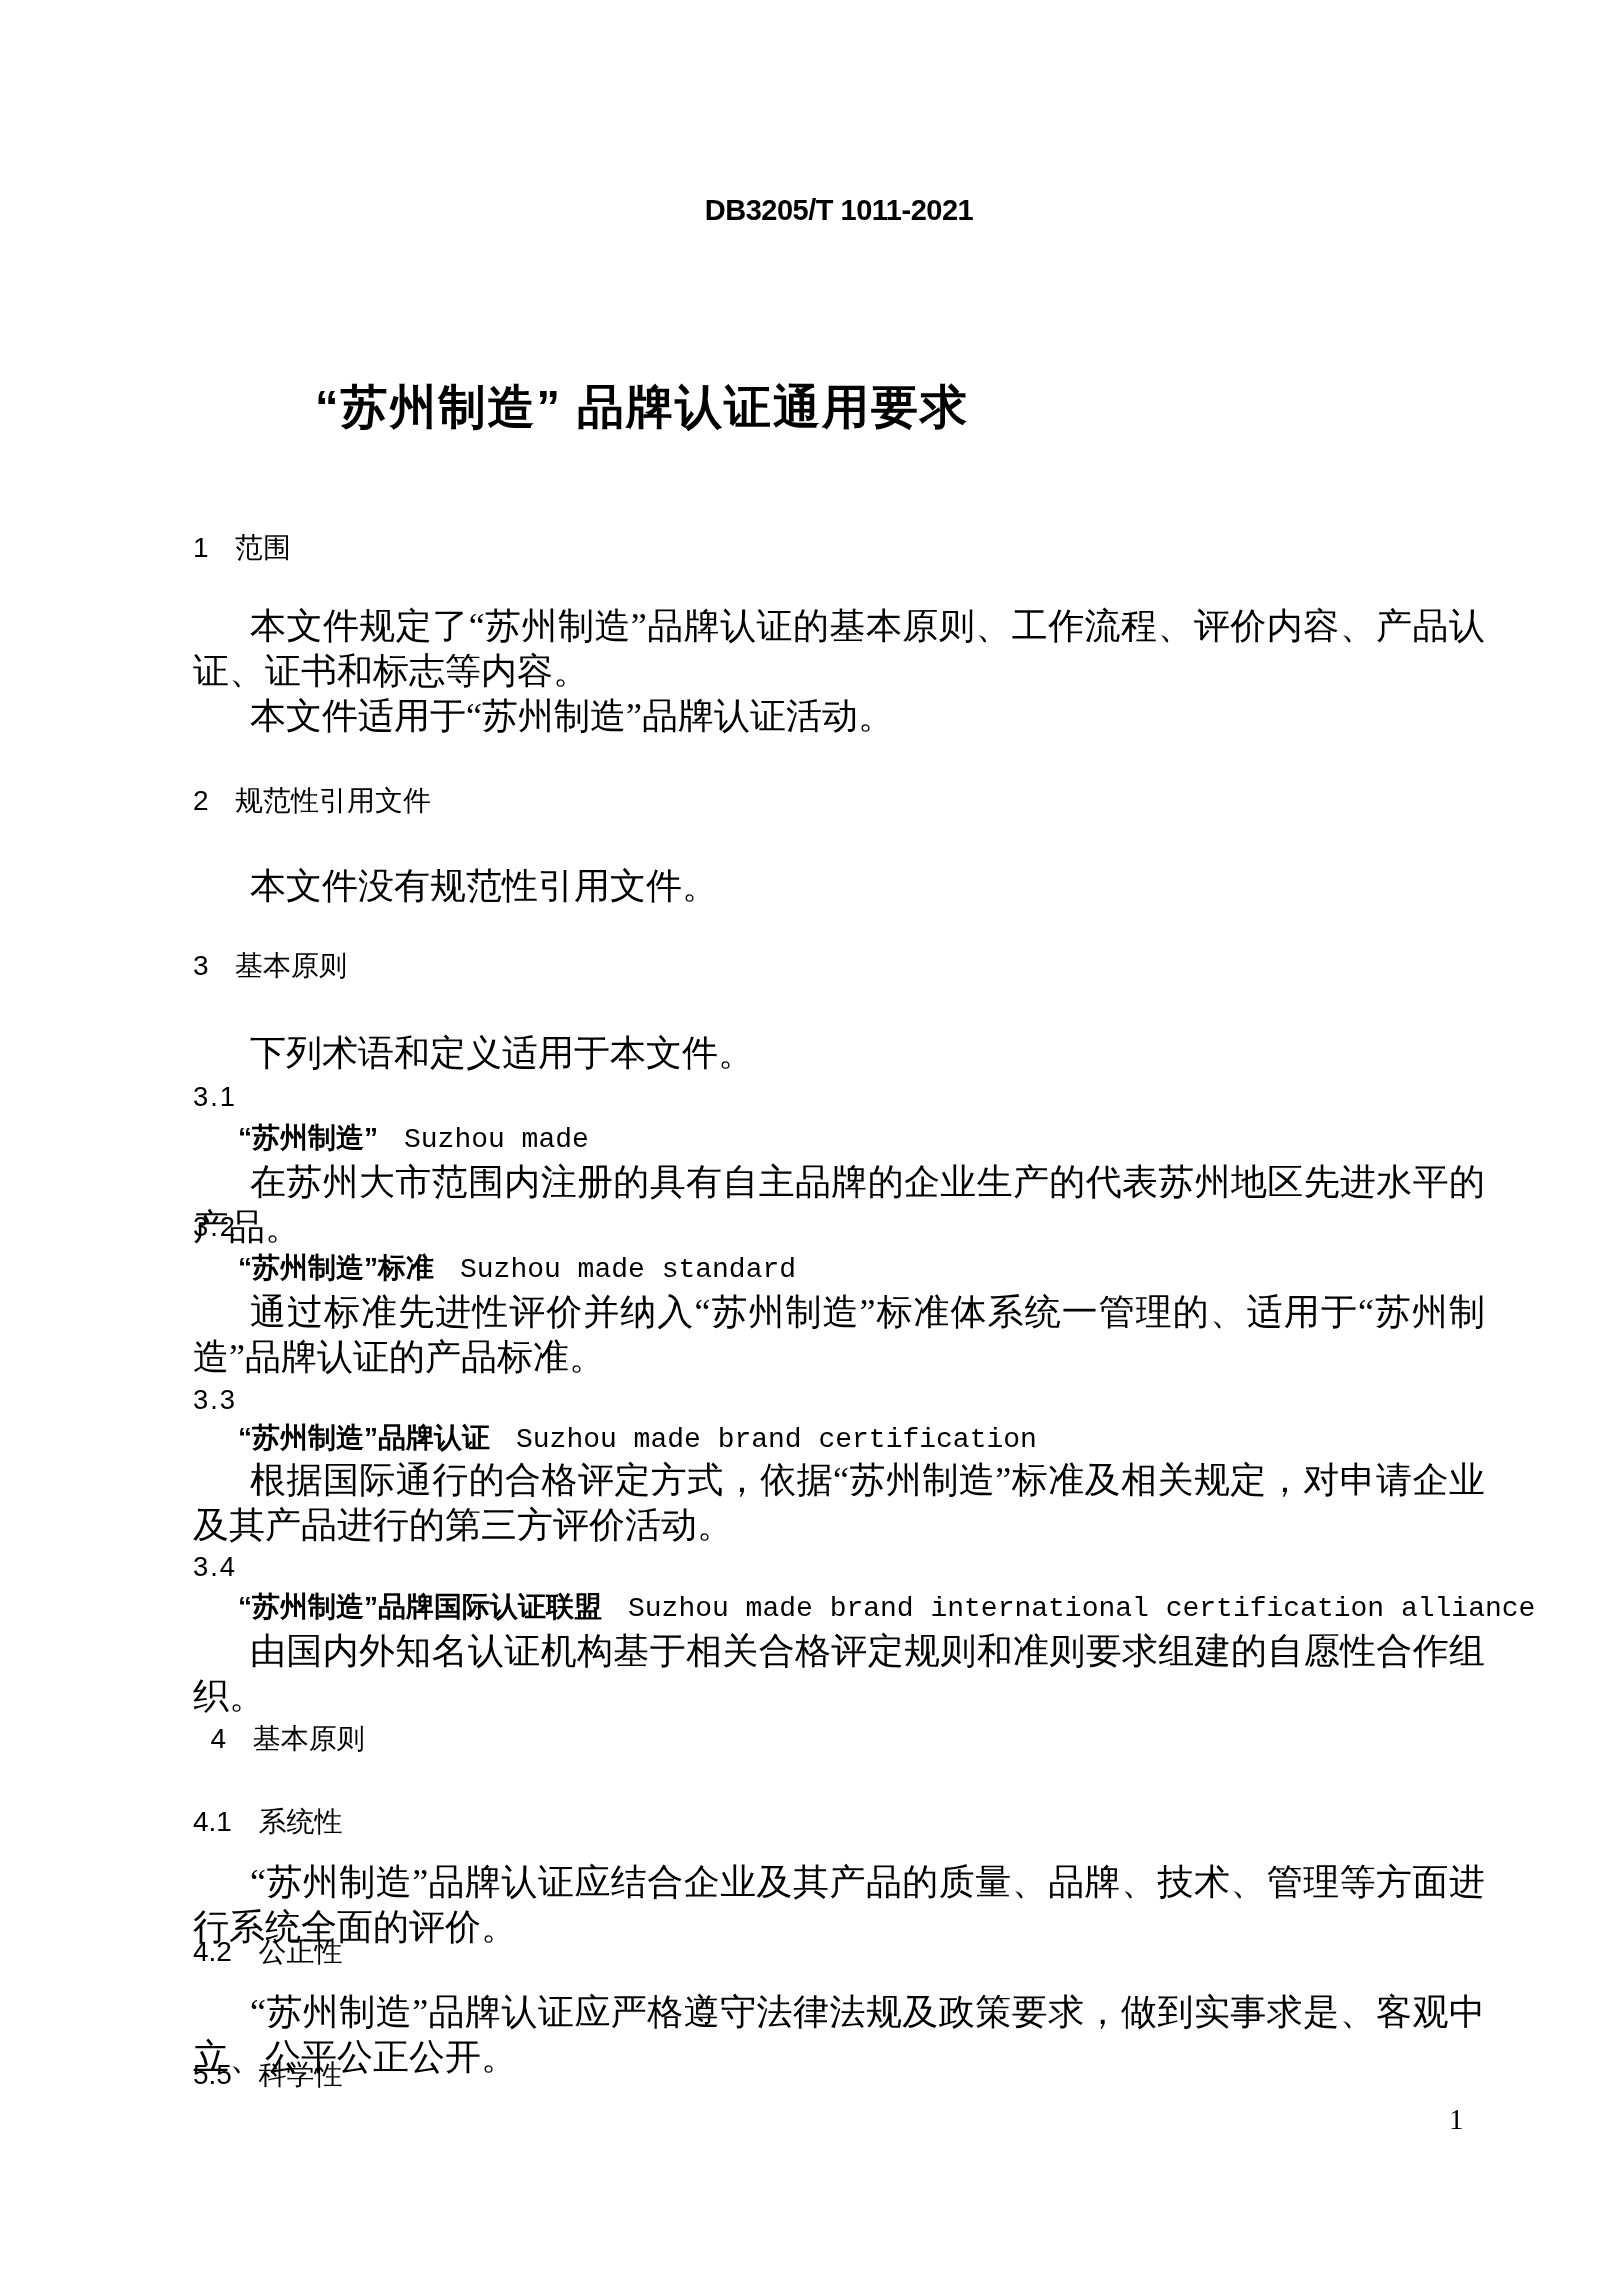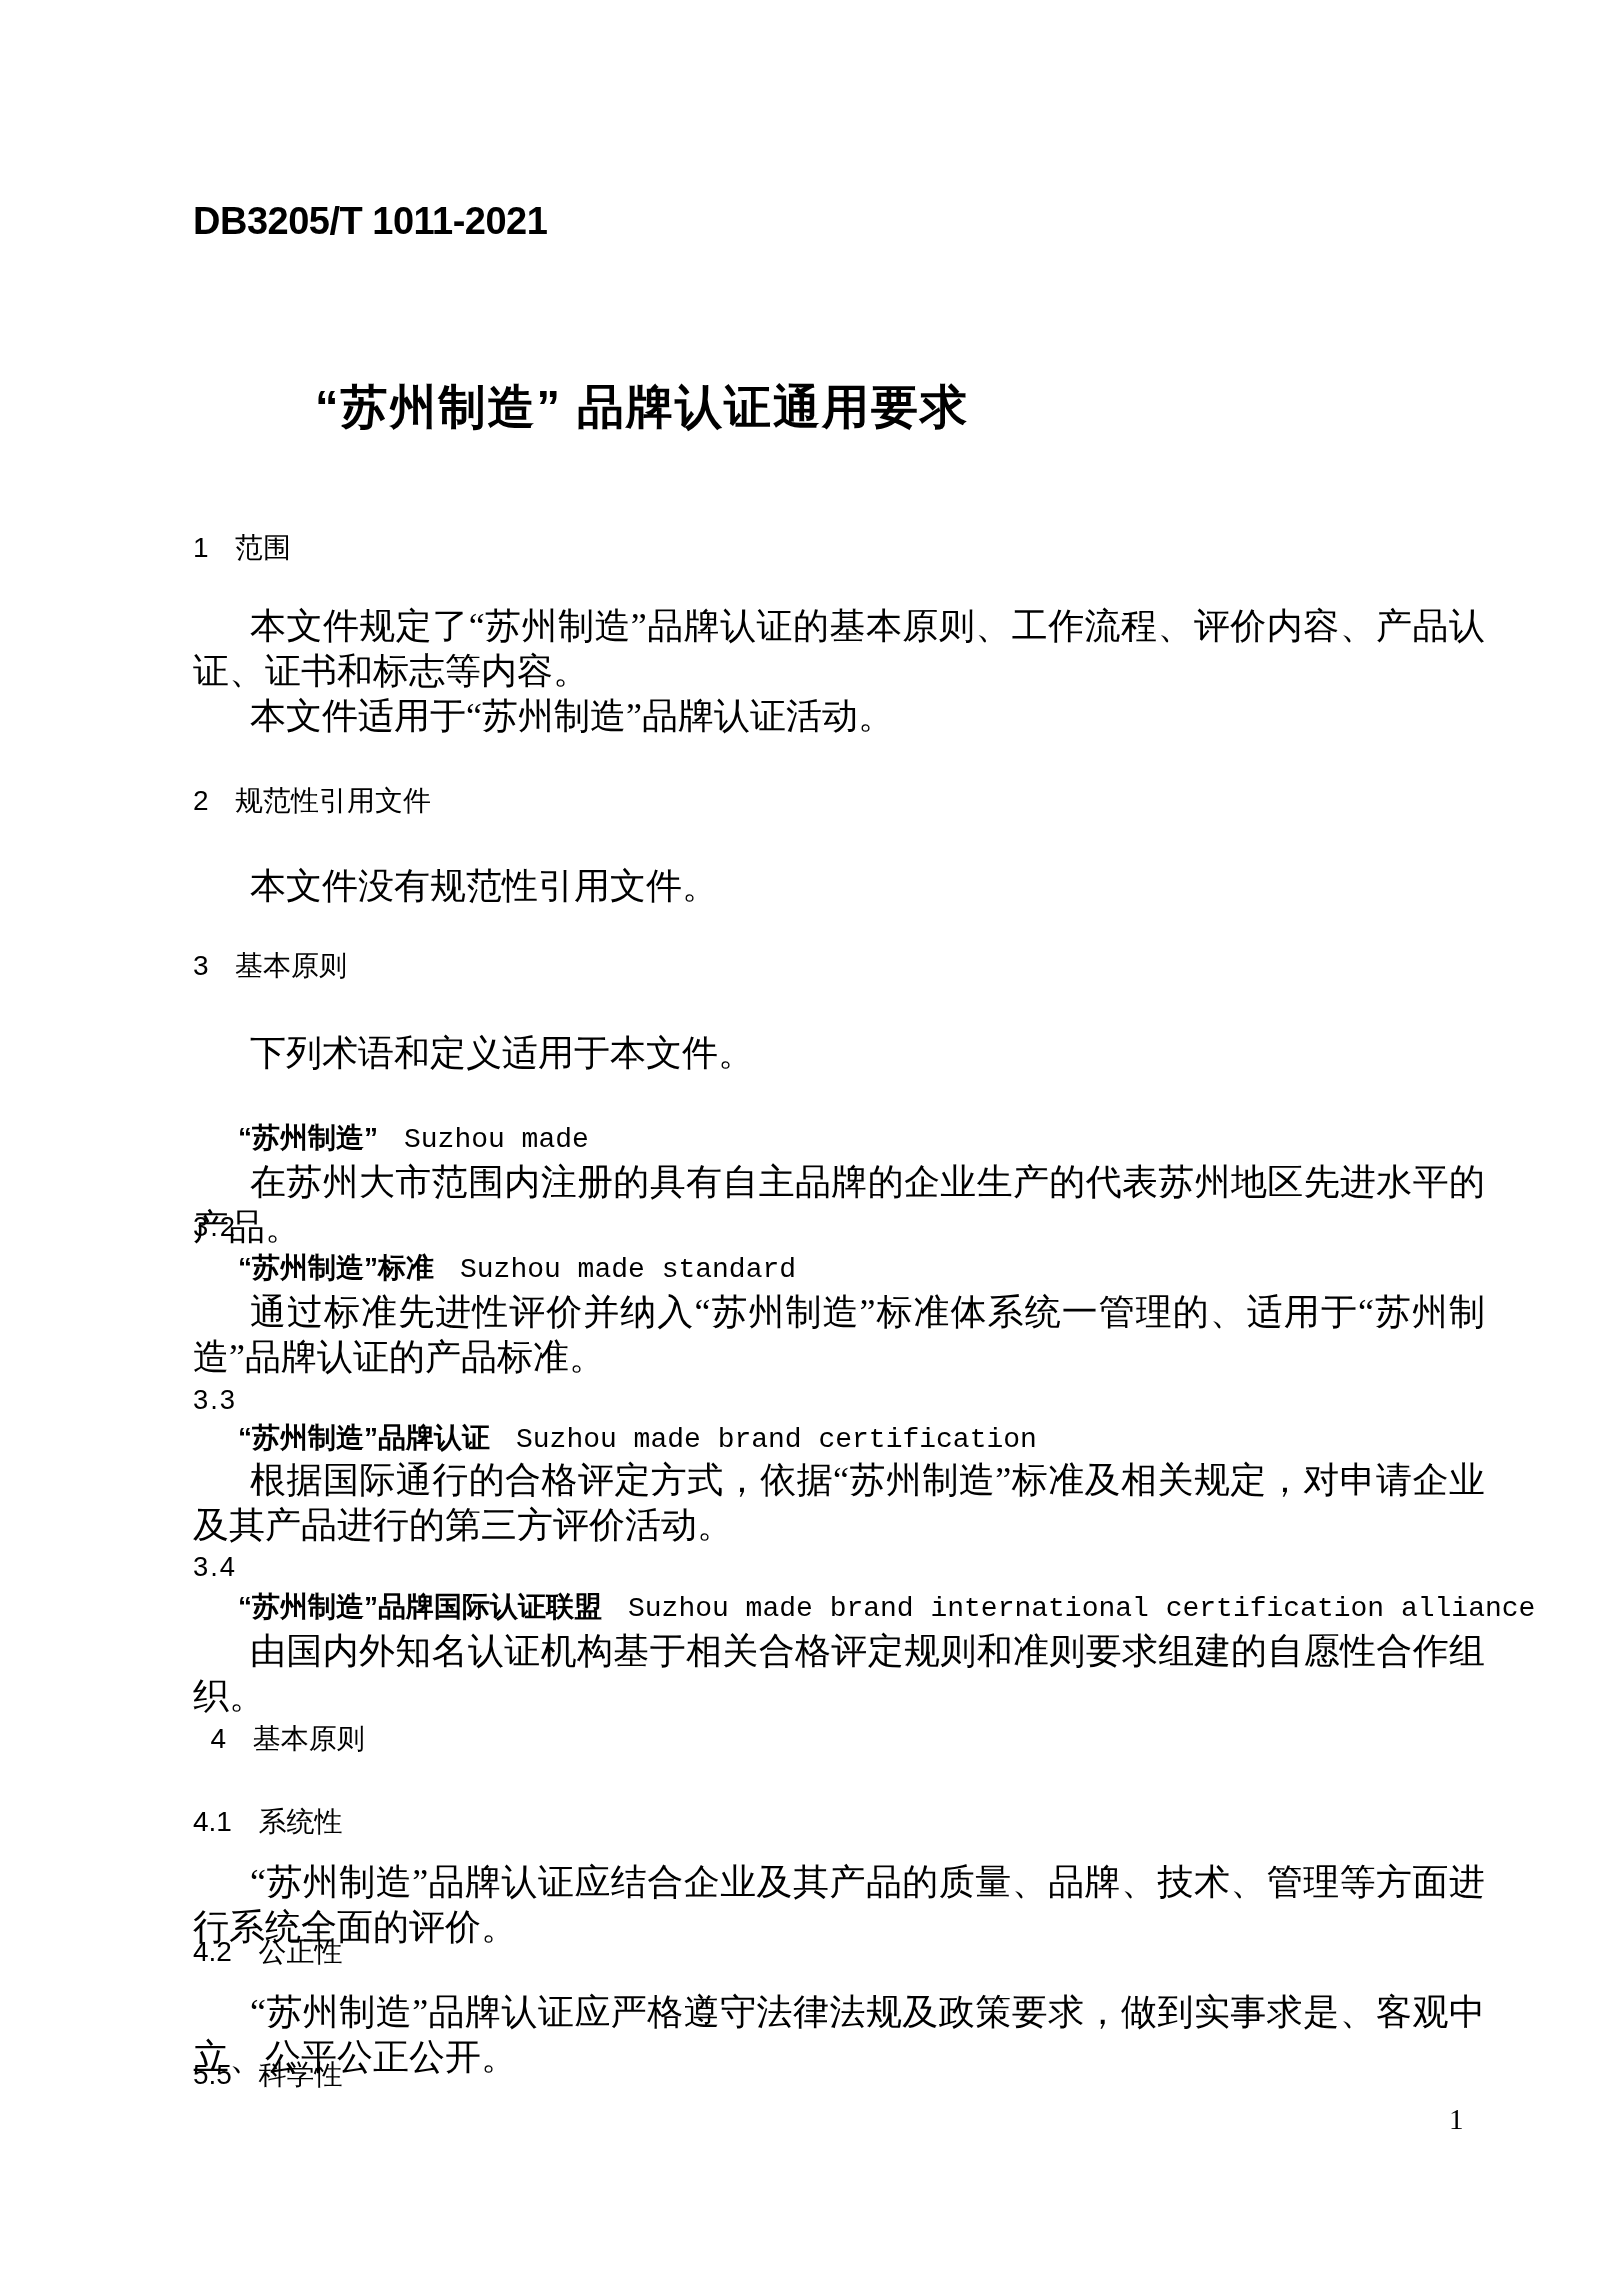--- a/index.html
+++ b/index.html
@@ -8,25 +8,25 @@
     width:1621px;height:2293px;
     margin:0 auto;
     background:#ffffff;
     color:#000;
     font-family:"Liberation Serif", serif;
     overflow:hidden;
   }
   .abs{position:absolute;left:193px;width:1292px;}
   
   .doc-code{
-    top:200px;
-    text-align:left;
+    top:194px;
+    text-align:center;
     font-family:"Liberation Sans", sans-serif;
     font-weight:bold;
-    font-size:38px;
+    font-size:29px;
     letter-spacing:-0.5px;
   }
   
   .doc-title{
     top:376px;
     left:0;width:1284px;
     text-align:center;
     font-family:"Liberation Sans", sans-serif;
     font-weight:bold;
     font-size:47px;
@@ -93,20 +93,21 @@
   <div class="abs h-sec" style="top:782px">
     <span class="num">2</span><span class="ht">规范性引用文件</span>
   </div>
   <div class="abs para" style="top:864px">本文件没有规范性引用文件。</div>
 
   <div class="abs h-sec" style="top:947px">
     <span class="num">3</span><span class="ht">基本原则</span>
   </div>
   <div class="abs para" style="top:1031px">下列术语和定义适用于本文件。</div>
 
+  <div class="abs clause-num" style="top:1081px">3.1</div>
   <div class="abs term-line" style="top:1119px">
     <span class="term-zh">“苏州制造”</span><span class="term-en">Suzhou made</span>
   </div>
   <div class="abs para" style="top:1160px">在苏州大市范围内注册的具有自主品牌的企业生产的代表苏州地区先进水平的产品。</div>
 
   <div class="abs clause-num" style="top:1211px">3.2</div>
   <div class="abs term-line" style="top:1249px">
     <span class="term-zh">“苏州制造”标准</span><span class="term-en">Suzhou made standard</span>
   </div>
   <div class="abs para" style="top:1290px">通过标准先进性评价并纳入“苏州制造”标准体系统一管理的、适用于“苏州制造”品牌认证的产品标准。</div>

